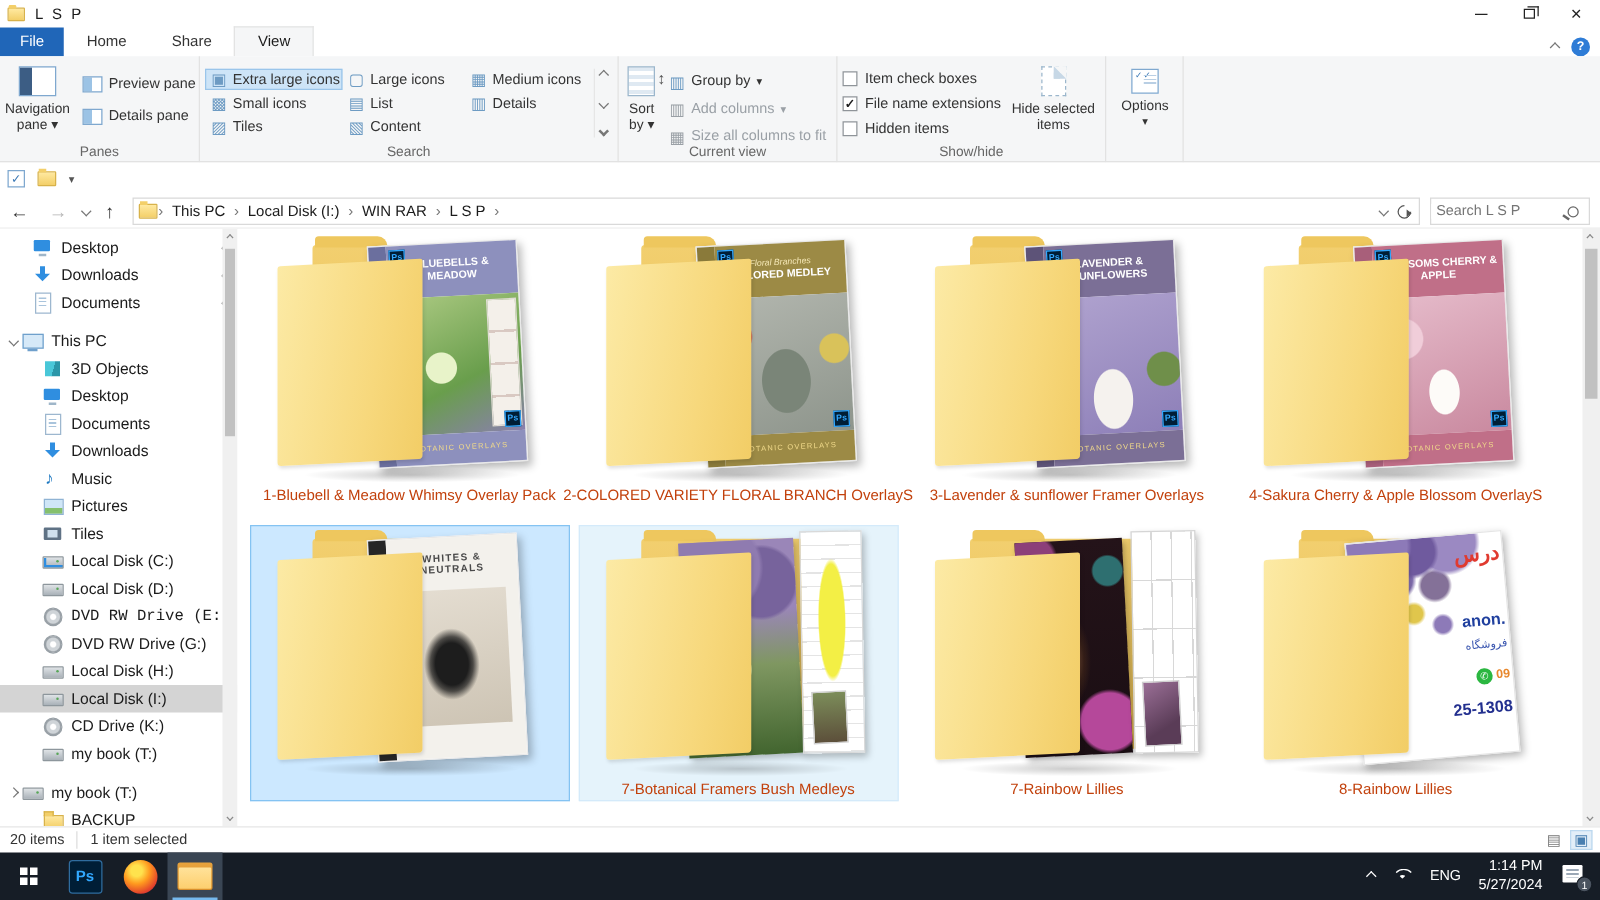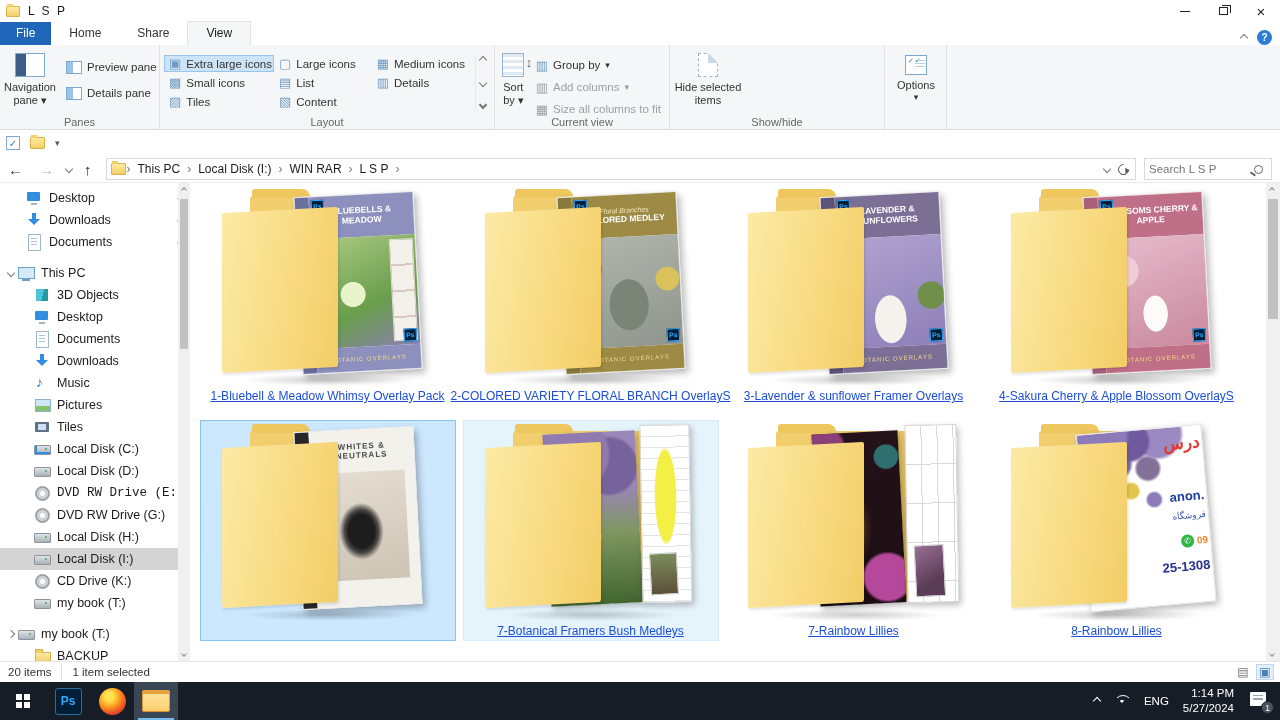--- a/index.html
+++ b/index.html
@@ -112,21 +112,21 @@
   #navscroll { position:absolute; left:178px; top:183px; width:12px; height:478px; background:#f0f0f0; }
   #navscroll .thumbbar { position:absolute; left:2px; top:16px; width:8px; height:150px; background:#c1c1c1; }
   .sarrow { position:absolute; left:0; width:12px; height:14px; display:flex; align-items:center; justify-content:center; }
   .sarrow .chev { width:4px; height:4px; border-color:#8a8a8a; }
 
   
   #files { position:absolute; left:190px; top:183px; width:1076px; height:478px; background:#fff; display:grid; grid-template-columns:repeat(4,263px); justify-items:center; align-content:start; row-gap:14px; padding:2px 0 0 6px; }
   .tile { width:256px; display:flex; flex-direction:column; align-items:center; padding:2px 0 1px; border:1px solid transparent; }
   .tile.sel { background:#cce8ff; border-color:#84c3f2; }
   .tile.sel-light { background:#e5f3fb; border-color:#d4eafa; }
-  .tile .fname { margin-top:4px; font-size:12px; color:#1d4ed8; padding:1px 4px; white-space:nowrap;text-decoration:underline; }
+  .tile .fname { margin-top:4px; font-size:12px; color:#c2410c; padding:1px 4px; white-space:nowrap; }
   .thumb { width:232px; height:196px; position:relative; }
   .f-shadow { position:absolute; left:30px; bottom:-2px; width:175px; height:12px; background:radial-gradient(ellipse, rgba(0,0,0,.20), transparent 70%); }
   .f-back { position:absolute; left:38px; top:8px; width:148px; height:168px; background:linear-gradient(180deg,#f2cf6f,#eabf52); border-radius:3px; }
   .f-back::before { content:""; position:absolute; left:2px; top:-7px; width:58px; height:9px; background:#eec75e; border-radius:3px 8px 0 0; }
   .f-front { position:absolute; left:10px; top:22px; width:116px; height:160px; background:linear-gradient(100deg,#fceaa5,#f7d87c 65%,#f2cd66); border-radius:2px 2px 3px 3px; transform:skewY(-3deg); box-shadow:1px 2px 3px rgba(0,0,0,.12); z-index:3; }
   .cover { position:absolute; left:86px; top:6px; width:120px; height:178px; background:#fff; box-shadow:3px 4px 7px rgba(0,0,0,.28); transform:rotate(-3deg); z-index:2; border:1px solid #e8e8e8; }
   
   .spine { position:absolute; left:0; top:0; bottom:0; width:14px; display:flex; align-items:center; justify-content:center; overflow:hidden; }
   .spinetext { writing-mode:vertical-rl; transform:rotate(180deg); font-size:5px; color:rgba(255,255,255,.85); letter-spacing:1px; white-space:nowrap; }
   .face { position:absolute; left:14px; right:0; top:0; bottom:0; display:flex; flex-direction:column; }
@@ -293,21 +293,21 @@
             <span class="gi">▥</span>
             <span>Details</span>
           </div>
       </div>
       <div class="lo-scroll">
         <span class="chev up"></span>
         <span class="chev down"></span>
         <span class="chev down" style="border-width:2px;"></span>
       </div>
     </div>
-    <div class="glabel">Layout</div>
+    <div class="glabel">Search</div>
   </div>
 
   <div class="rgroup" style="width:175px;">
     <div style="display:flex; gap:4px;">
       <div class="bigbtn" style="width:42px;">
         <span class="bicon sort-icon"></span>
         <span>Sort</span>
         <span><span>by</span> ▾</span>
       </div>
       <div style="display:flex; flex-direction:column; gap:2px; padding-top:4px;">
@@ -325,20 +325,34 @@
             <span class="gi gray">▦</span>
             <span>Size all columns to fit</span>
           </div>
       </div>
     </div>
     <div class="glabel">Current view</div>
   </div>
 
   <div class="rgroup" style="width:215px;">
     <div style="display:flex; gap:8px;">
+      <div style="display:flex; flex-direction:column; padding-top:2px;">
+        <div class="cbrow">
+            <span class="cb"></span>
+            <span>Item check boxes</span>
+          </div>
+        <div class="cbrow">
+            <span class="cb checked"></span>
+            <span>File name extensions</span>
+          </div>
+        <div class="cbrow">
+            <span class="cb"></span>
+            <span>Hidden items</span>
+          </div>
+      </div>
       <div class="bigbtn" style="width:68px;">
         <span class="bicon hide-icon"></span>
         <span>Hide selected</span>
         <span>items</span>
       </div>
     </div>
     <div class="glabel">Show/hide</div>
   </div>
 
   <div class="rgroup" style="width:62px; border-right:1px solid #e2e2e2;">

